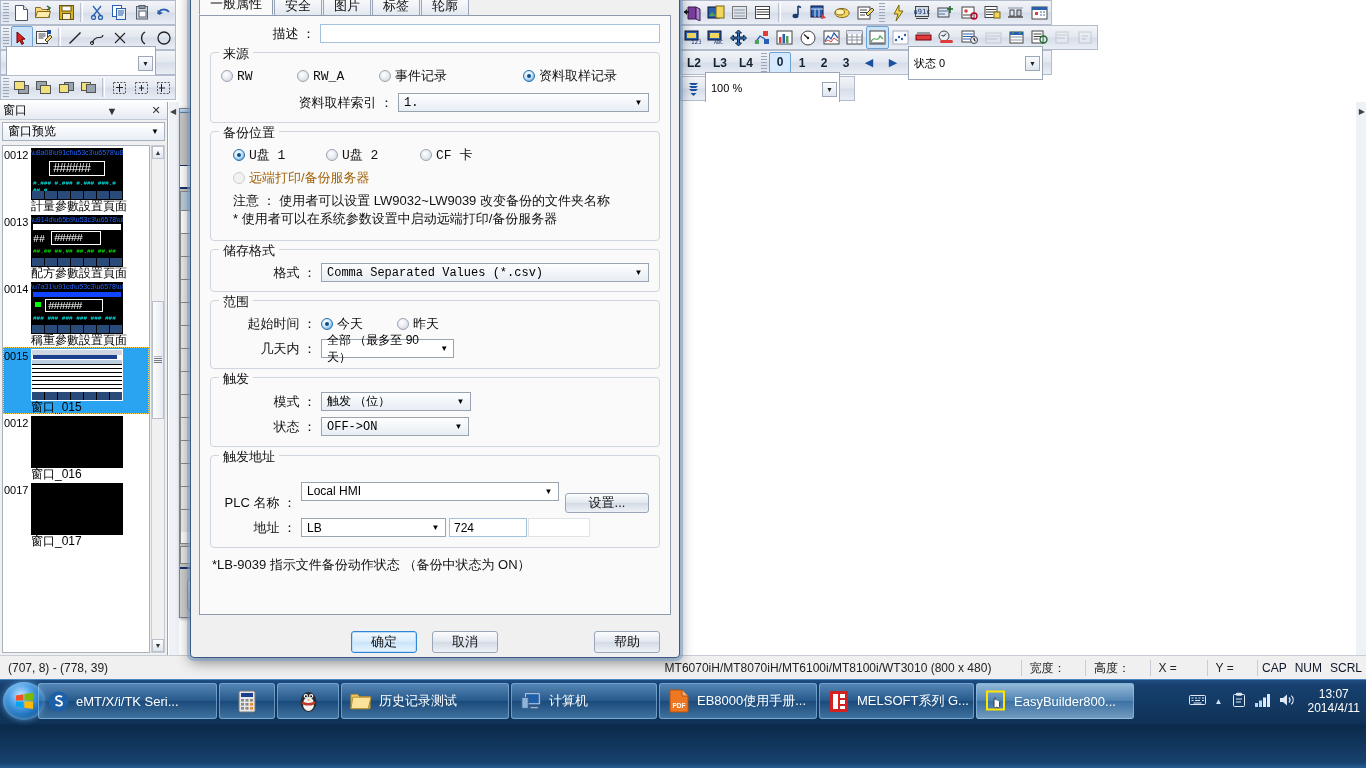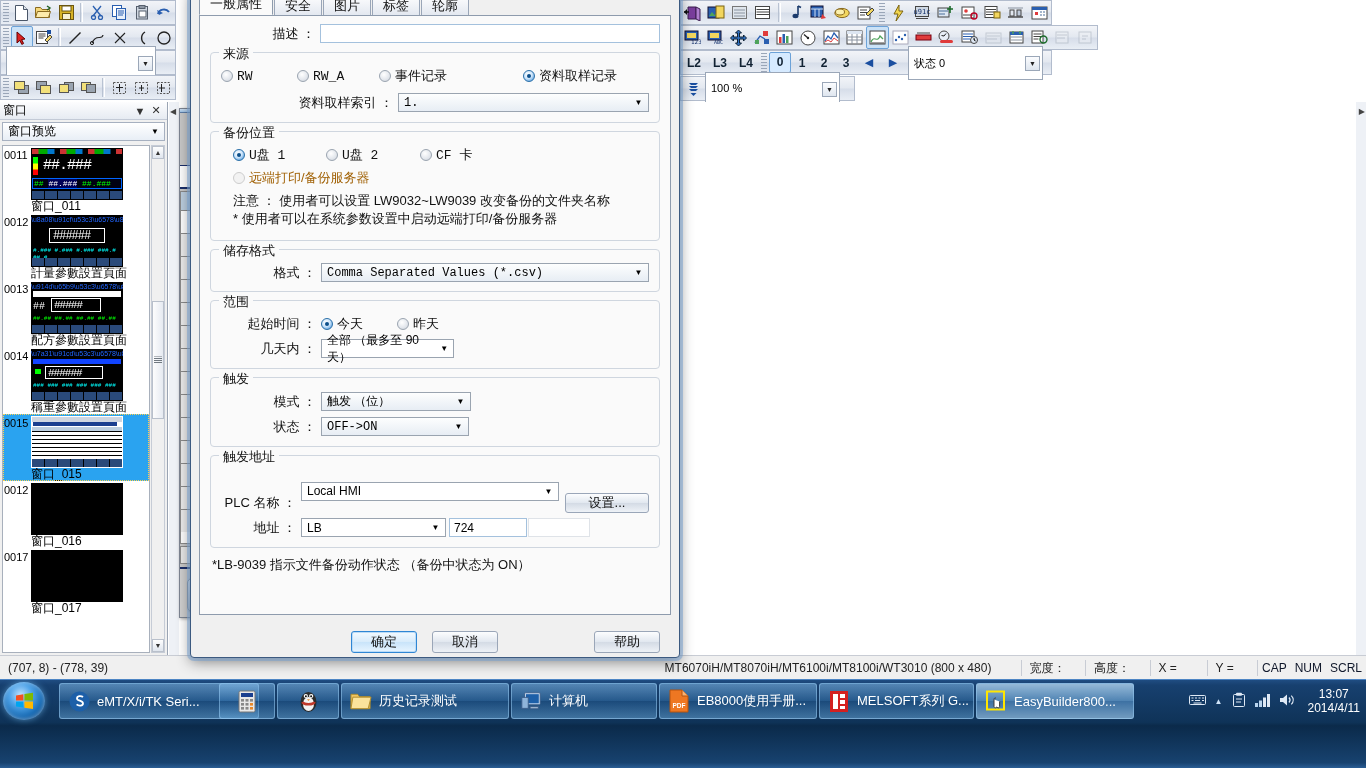--- a/index.html
+++ b/index.html
@@ -53,21 +53,21 @@
 
   
   #leftdock {
     position:absolute;left:0;top:102px;width:168px;height:553px;
     background:#f0f0f0;border-right:1px solid #9aa4b3;
   }
   #dockhdr {
     height:18px;display:flex;align-items:center;
     background:linear-gradient(#fdfdfe,#e6ebf2);
     border-bottom:1px solid #c3cad6;
-    padding:0 3px; font-size:12px;color:#0a0a0a;
+    padding:0 3px; font-size:12px;color:#0a0a0a;gap:28px;
   }
   #dockhdr .t{flex:1;}
   #dockhdr .ic{width:16px;text-align:center;font-size:11px;color:#333;}
   #dockcombo{
     margin:2px;height:19px;
     background:linear-gradient(#ffffff,#e8eef6);
     border:1px solid #a6b0c0;display:flex;align-items:center;
     padding:0 2px 0 5px;font-size:12px;justify-content:space-between;
   }
   #winlist{
@@ -672,34 +672,20 @@
       <span class="ic">▼</span>
       <span class="ic">✕</span>
     </div>
     <div id="dockcombo">
       <span>窗口预览</span>
       <span style="font-size:8px;width:14px;text-align:center;">▼</span>
     </div>
 
     <div id="winlist">
 
-      <div class="wrow" style="margin-top:0;">
-        <div class="wid">0011</div>
-        <div class="wthumbwrap">
-          <div class="wthumb">
-            <div style="position:absolute;left:1px;top:1px;right:1px;height:5px;background:repeating-linear-gradient(to right,#c33 0 6px,#0a0 7px 15px,#07c 16px 22px,#000 23px 28px)"></div>
-            <div style="position:absolute;left:2px;top:9px;width:5px;height:18px;background:linear-gradient(#0f0 0 6px,#ff0 7px 12px,#f00 13px 18px)"></div>
-            <div style="position:absolute;left:12px;top:9px;color:#fff;font-size:15px;font-family:'Liberation Mono',monospace;letter-spacing:-1px;">##.###</div>
-            <div style="position:absolute;left:1px;top:30px;right:1px;height:11px;background:#001;border:1px solid #06f;"></div>
-            <div style="position:absolute;left:3px;top:31px;color:#0f0;font-size:8px;font-family:'Liberation Mono',monospace;">## <span style="color:#fff;background:#005;">##.###</span> <span style="color:#0f0;">##.###</span></div>
-            <div style="position:absolute;left:1px;bottom:1px;right:1px;height:8px;background:repeating-linear-gradient(to right,#2a4a7a 0 12px,#000 12px 13px)"></div>
-          </div>
-          <div class="wlabel">窗口_011</div>
-        </div>
-      </div>
 
       <div class="wrow">
         <div class="wid">0012</div>
         <div class="wthumbwrap">
           <div class="wthumb">
             <div style="position:absolute;left:0;top:1px;width:100%;text-align:center;color:#26f;font-size:7px;">\u8a08\u91cf\u53c3\u6578\u8a2d\u7f6e\u9801\u9762</div>
             <div style="position:absolute;left:18px;top:13px;width:56px;height:15px;border:1px solid #fff;"></div>
             <div style="position:absolute;left:22px;top:14px;color:#fff;font-size:12px;font-family:'Liberation Mono',monospace;letter-spacing:-1px;">######</div>
             <div style="position:absolute;left:1px;top:32px;right:1px;height:11px;background:#000;"></div>
             <div style="position:absolute;left:2px;top:32px;color:#0ff;font-size:6px;font-family:'Liberation Mono',monospace;">#.### #.### #.### ###.# ##.#</div>
@@ -1119,21 +1105,21 @@
 <div id="taskbar">
   <div id="startorb">
     <svg width="19" height="18" viewBox="0 0 19 18">
       <path d="M1 3.4L8.4 2.2v6.2H1z" fill="#f25022"></path>
       <path d="M9.4 2.05L18 .8v7.6H9.4z" fill="#7fba00"></path>
       <path d="M1 9.4h7.4v6.2L1 14.4z" fill="#00a4ef"></path>
       <path d="M9.4 9.4H18v7.6l-8.6-1.25z" fill="#ffb900"></path>
     </svg>
   </div>
 
-  <div class="tbitem" style="left:59px;width:200px;">
+  <div class="tbitem" style="left:38px;width:179px;">
     <span class="ico">
       <svg width="21" height="21" viewBox="0 0 21 21">
           <circle cx="10.5" cy="10.5" r="10" fill="#1d5fa8"></circle>
           <path d="M14 6c-2-1.6-6-1.2-6 1.4 0 2.6 6 2 6 5 0 2.6-4.4 2.8-6.4 1" fill="none" stroke="#fff" stroke-width="1.8"></path>
         </svg>
     </span>
     <span>eMT/X/i/TK Seri...</span>
   </div>
 
   <div class="tbitem" style="left:219px;width:56px;justify-content:center;">

